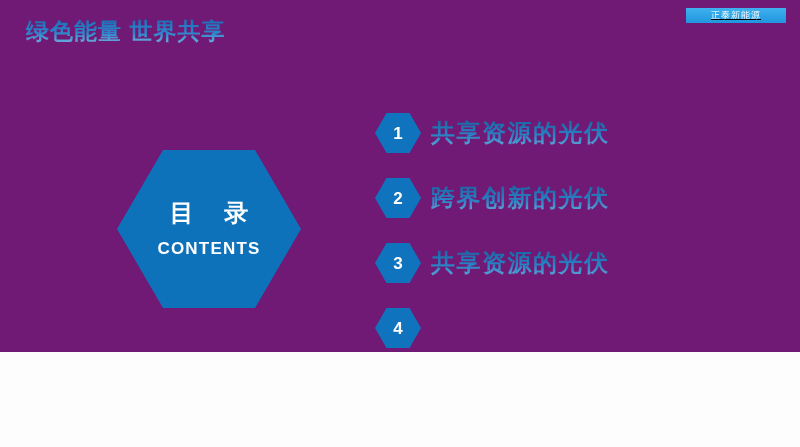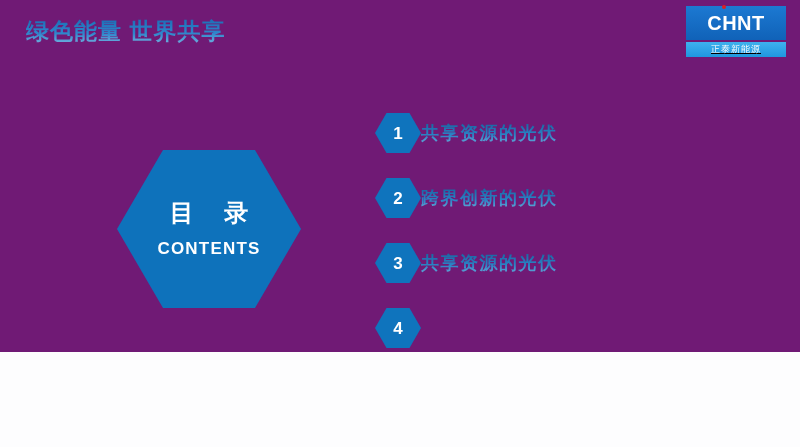--- a/index.html
+++ b/index.html
@@ -152,21 +152,22 @@
     align-items: center;
     justify-content: center;
   }
   .num-hex-label {
     color: #ffffff;
     font-size: 17px;
     font-weight: bold;
     line-height: 1;
   }
   .menu-label {
-    font-size: 18px;
+    margin-left: 10px;
+    font-size: 24px;
     font-weight: bold;
     letter-spacing: 1.5px;
     color: #1a72bb;
     background: linear-gradient(180deg,#17639f 0%,#2b83c6 60%,#6aa9d8 100%);
     -webkit-background-clip: text;
     background-clip: text;
     -webkit-text-fill-color: transparent;
     white-space: nowrap;
     line-height: 1.25;
   }
@@ -185,24 +186,20 @@
 </head>
 <body>
 
 <div class="slide">
 
   <div class="watermark"></div>
 
   <div class="slide-title">绿色能量 世界共享</div>
 
   <div class="logo">
-    <div class="logo-main">
-      <span class="logo-word">CHNT</span>
-      <span class="logo-dot"></span>
-    </div>
     <div class="logo-sub">
       <span class="logo-sub-text">正泰新能源</span>
     </div>
   </div>
 
   <div class="contents-hex">
     <div class="contents-cn">目 录</div>
     <div class="contents-en">CONTENTS</div>
   </div>
 

